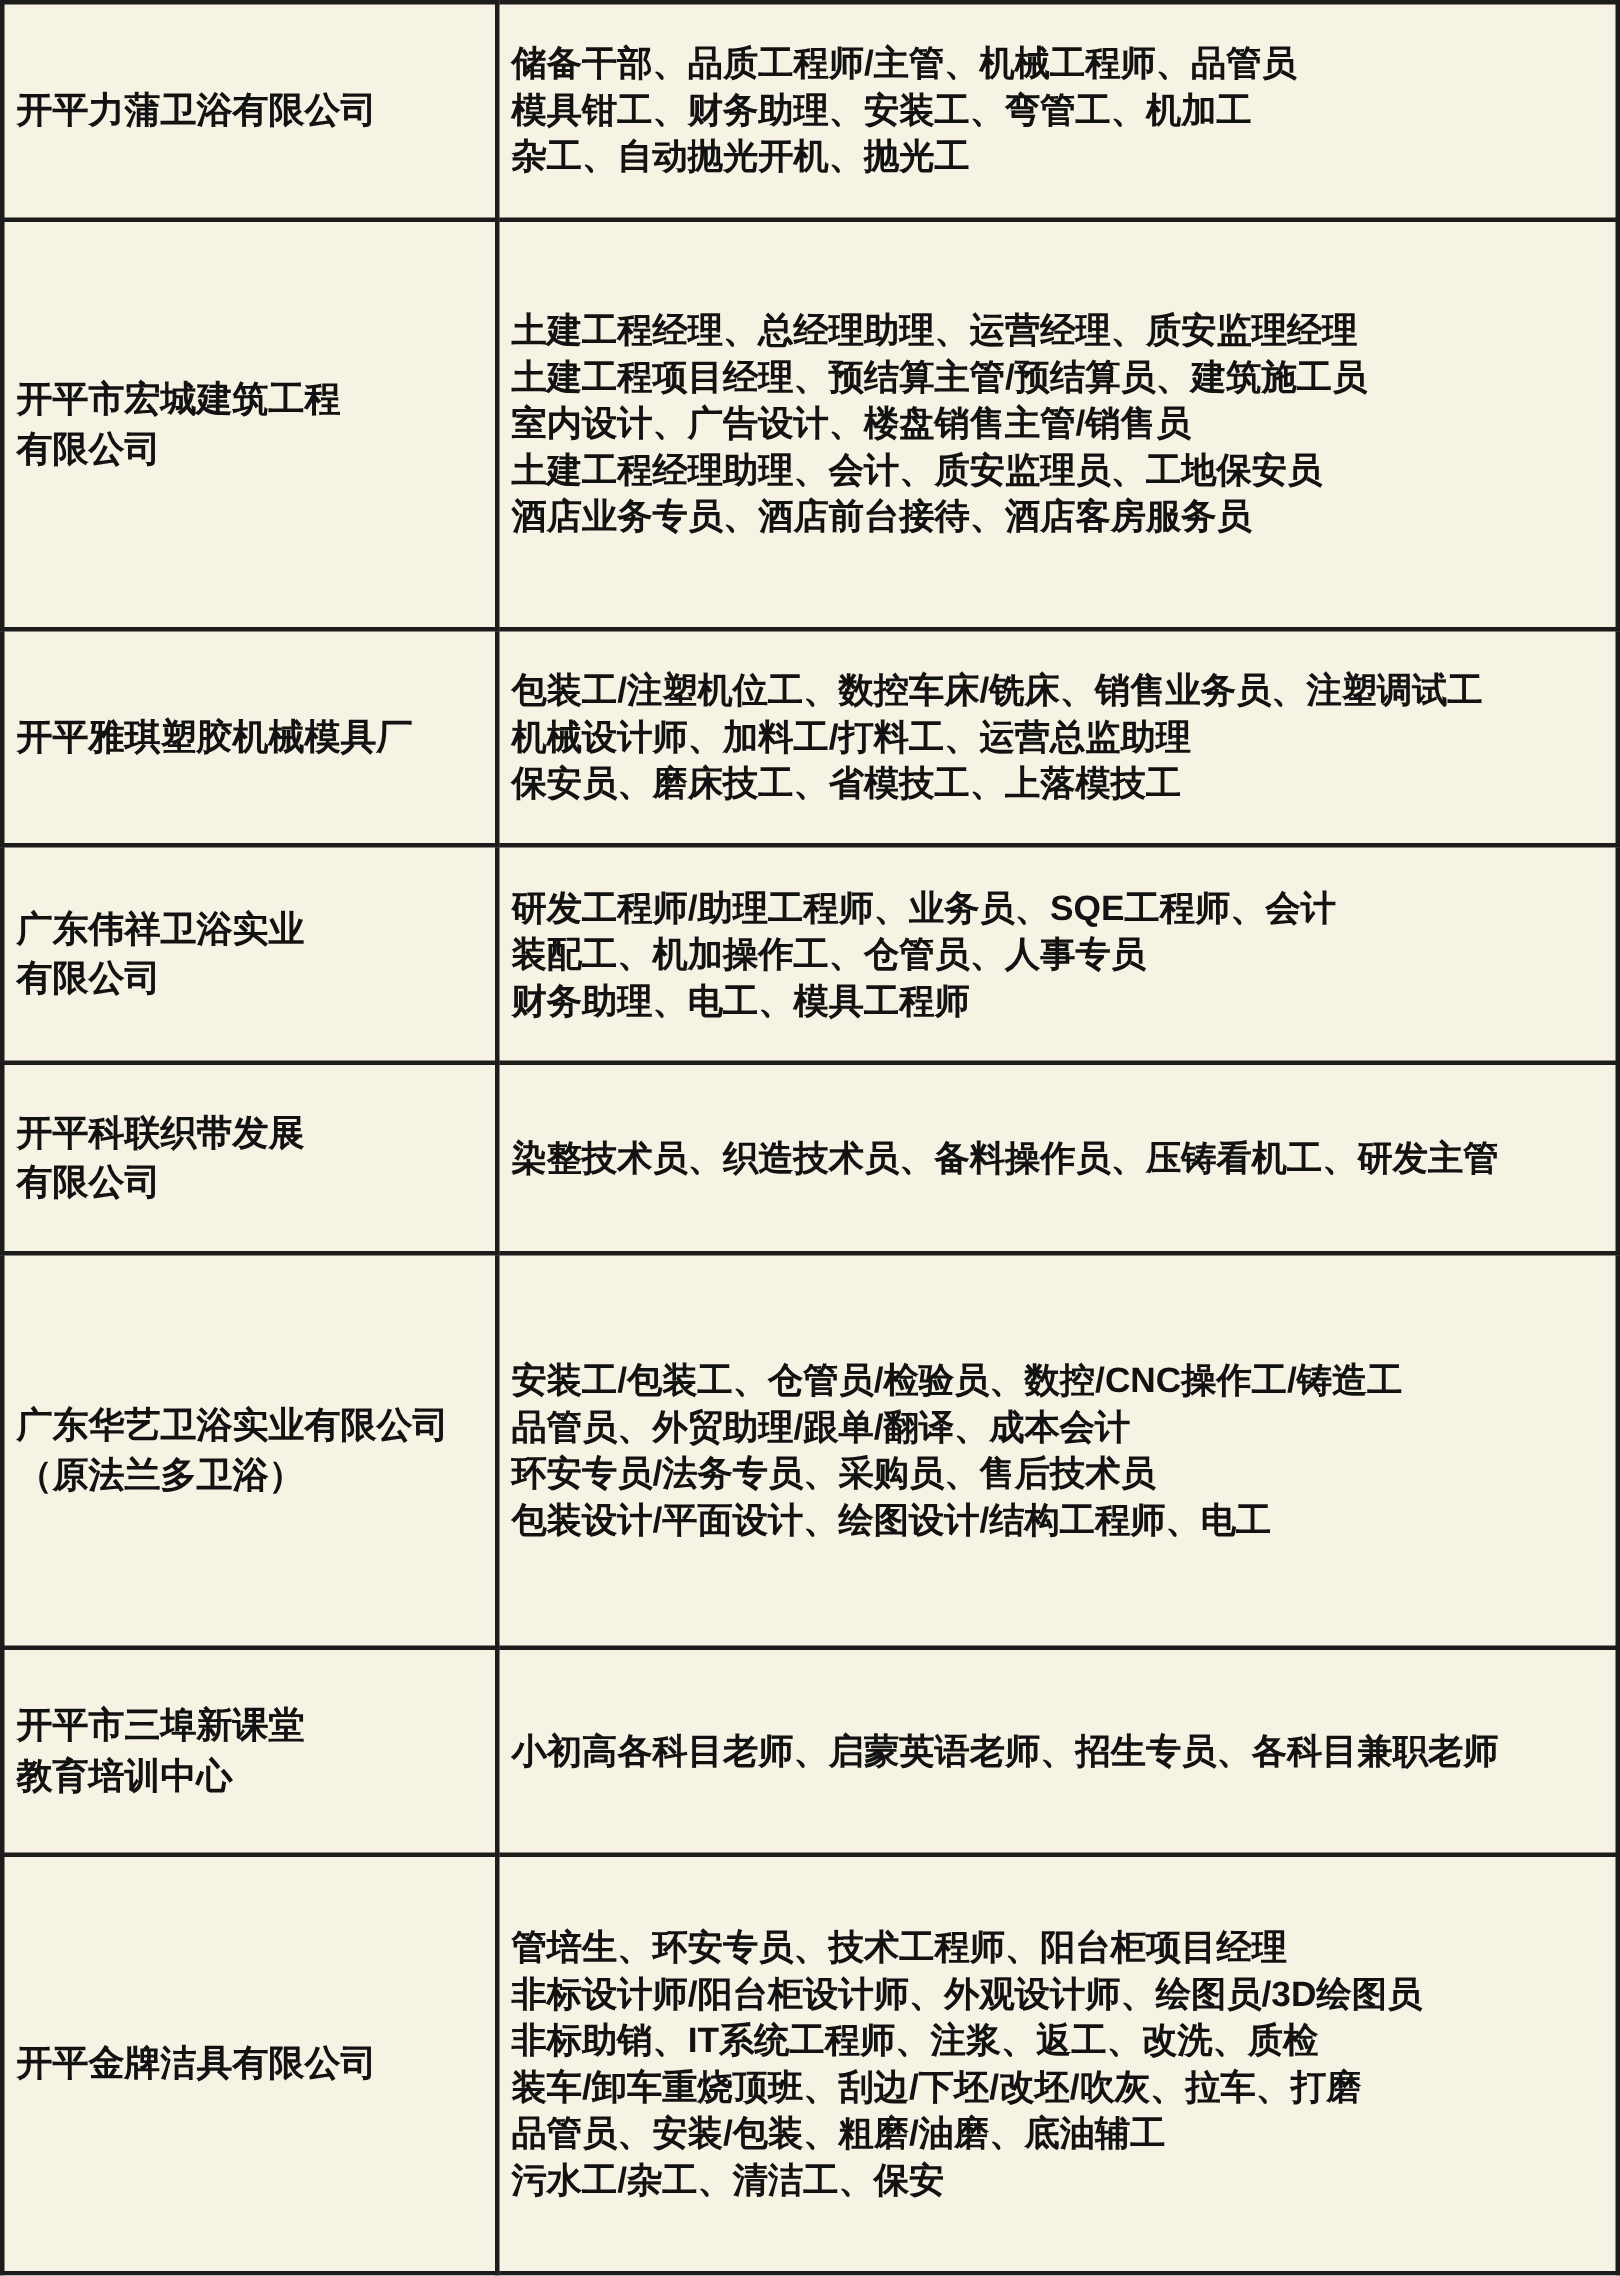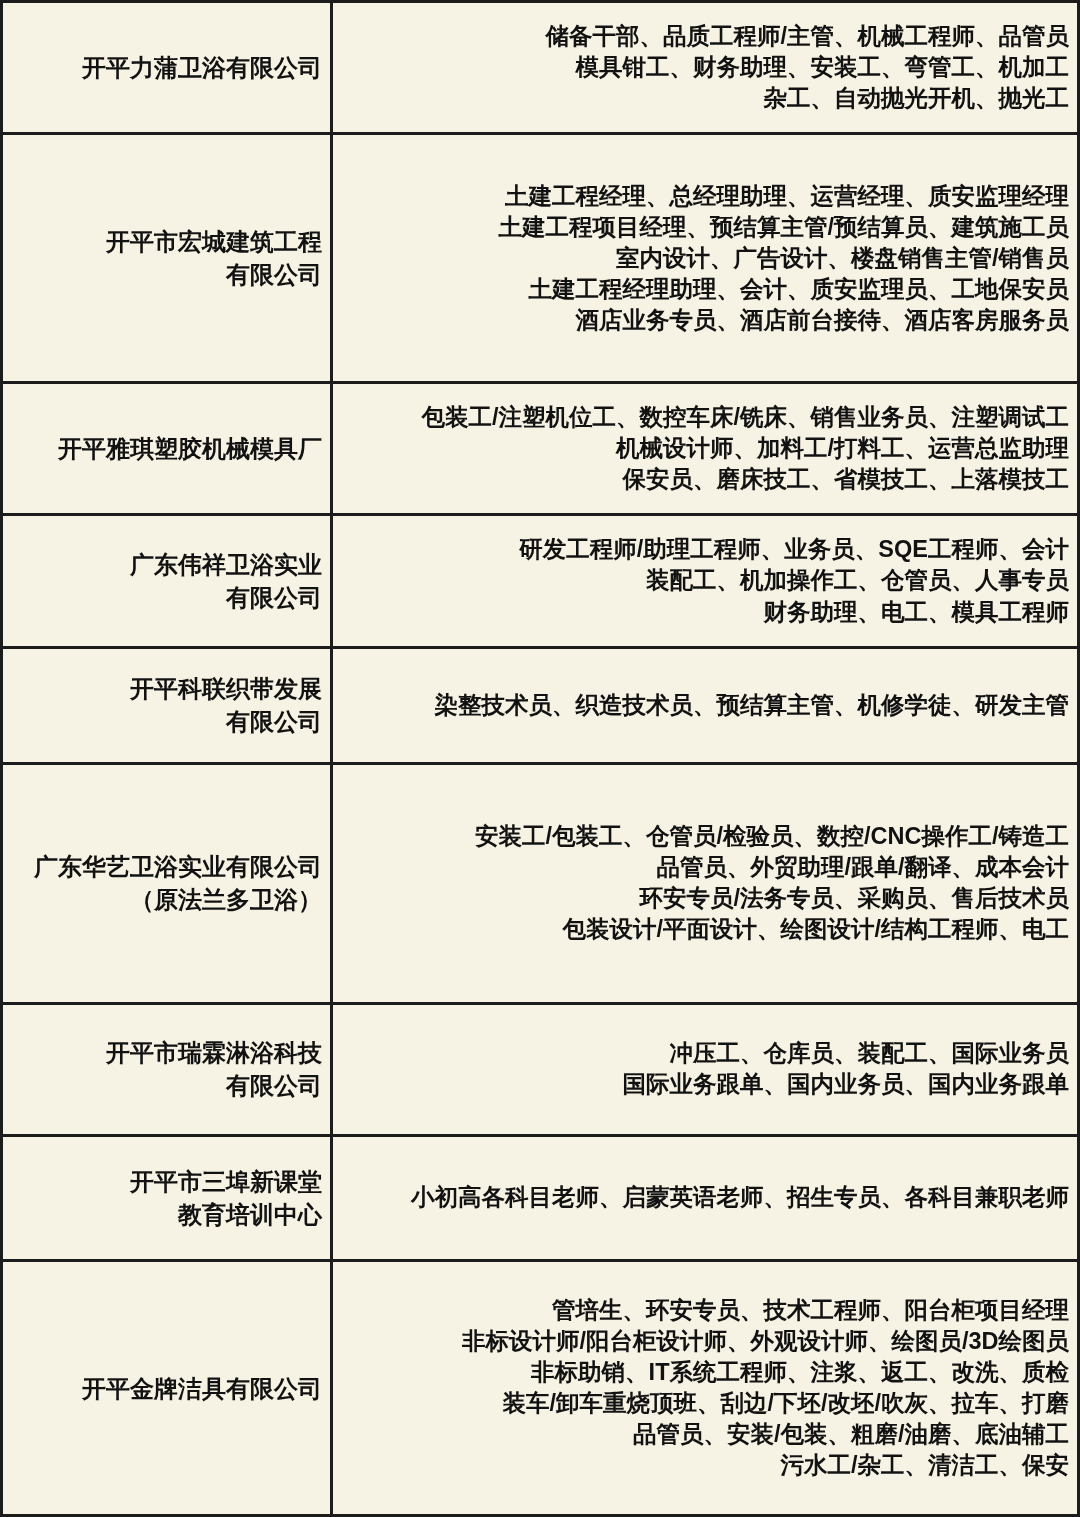--- a/index.html
+++ b/index.html
@@ -16,21 +16,21 @@
   }
   table.job-table{
     width:1080px;height:1517px;
     border-collapse:collapse;
     table-layout:fixed;
     background:var(--bg);
   }
   td{
     border:3px solid var(--border);
     vertical-align:middle;
-    text-align:right;
+    text-align:left;
     color:var(--text);
     font-weight:700;
     padding:2px 8px;
   }
   td.company{
     width:330px;
     font-size:24px;
     line-height:1.38;
   }
   td.positions{
@@ -89,43 +89,33 @@
           <div>装配工、机加操作工、仓管员、人事专员</div>
           <div>财务助理、电工、模具工程师</div>
         </td>
   </tr>
       <tr style="height: 88px;">
     <td class="company">
           <div>开平科联织带发展</div>
           <div>有限公司</div>
         </td>
     <td class="positions">
-          <div>染整技术员、织造技术员、预结算主管、机修学徒、研发主管</div>
+          <div>染整技术员、织造技术员、备料操作员、压铸看机工、研发主管</div>
         </td>
   </tr>
       <tr style="height: 182px;">
     <td class="company">
           <div>广东华艺卫浴实业有限公司</div>
           <div>（原法兰多卫浴）</div>
         </td>
     <td class="positions">
           <div>安装工/包装工、仓管员/检验员、数控/CNC操作工/铸造工</div>
           <div>品管员、外贸助理/跟单/翻译、成本会计</div>
           <div>环安专员/法务专员、采购员、售后技术员</div>
           <div>包装设计/平面设计、绘图设计/结构工程师、电工</div>
-        </td>
-  </tr>
-      <tr style="height: 100px;">
-    <td class="company">
-          <div>开平市瑞霖淋浴科技</div>
-          <div>有限公司</div>
-        </td>
-    <td class="positions">
-          <div>冲压工、仓库员、装配工、国际业务员</div>
-          <div>国际业务跟单、国内业务员、国内业务跟单</div>
         </td>
   </tr>
       <tr style="height: 95px;">
     <td class="company">
           <div>开平市三埠新课堂</div>
           <div>教育培训中心</div>
         </td>
     <td class="positions">
           <div>小初高各科目老师、启蒙英语老师、招生专员、各科目兼职老师</div>
         </td>

